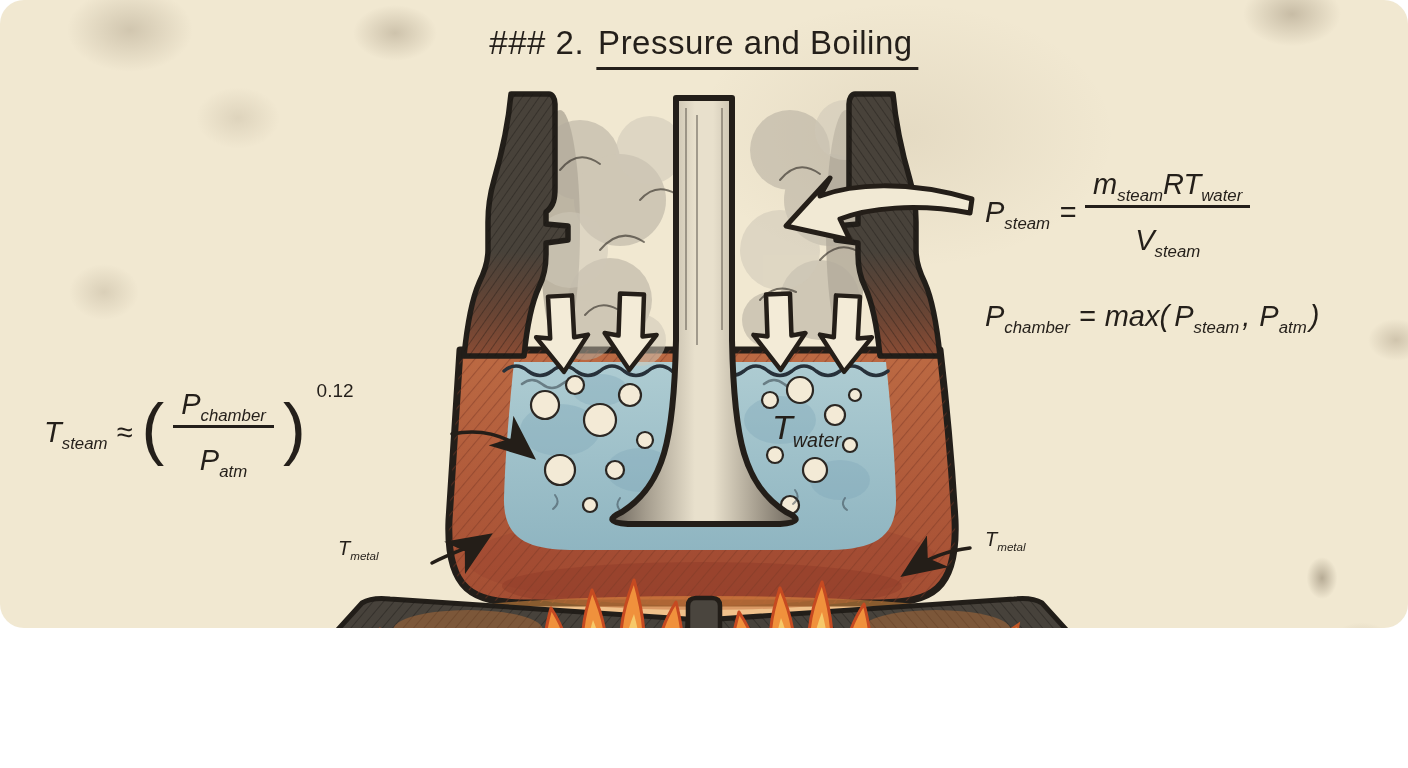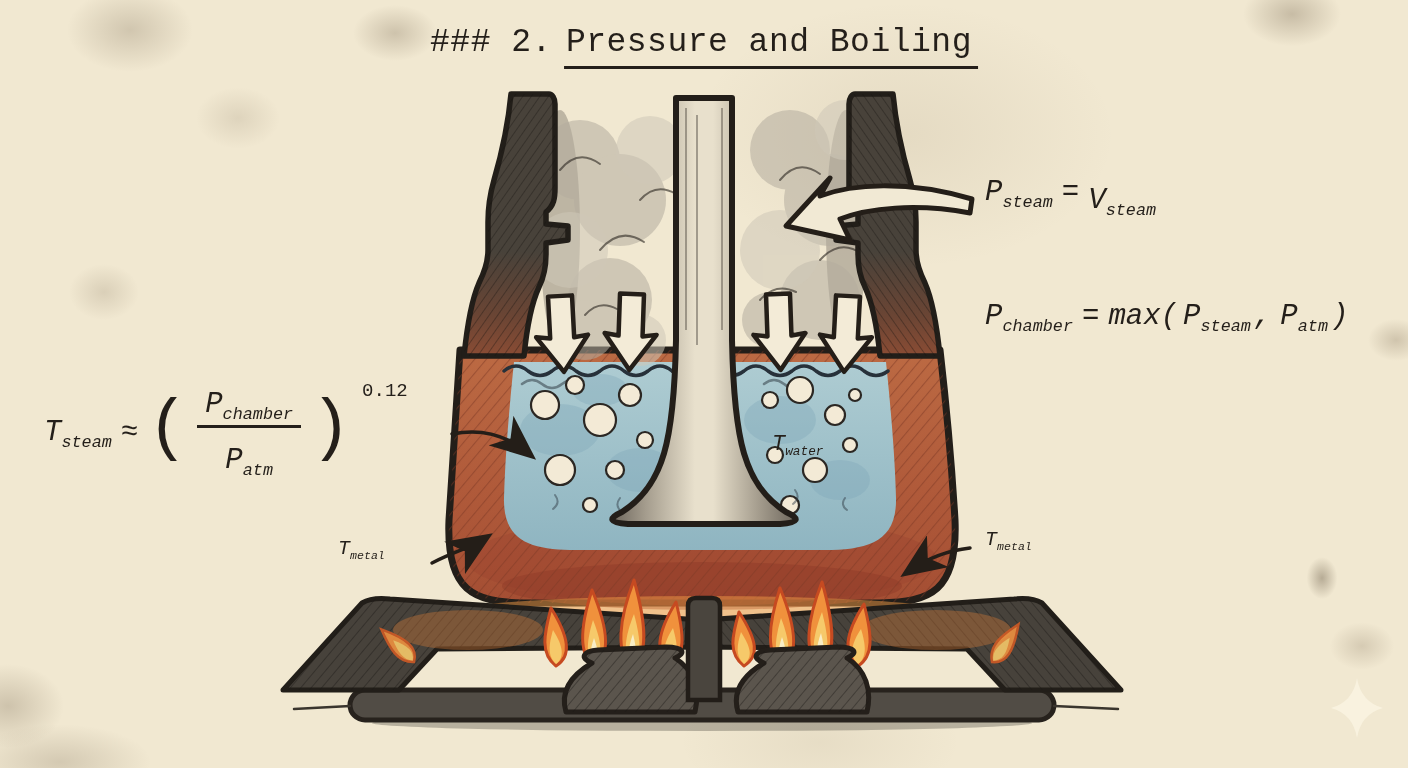--- a/index.html
+++ b/index.html
@@ -1,32 +1,33 @@
 <!DOCTYPE html>
 <html><head>
 <meta charset="utf-8">
 <style>
   html,body{margin:0;padding:0;}
   .stage{
-    position:relative;width:1408px;height:768px;overflow:hidden;
-    font-family:Liberation Mono, monospace;color:#241f1a;
+    position:relative;width:1408px;height:628px;overflow:hidden;
+    font-family:Liberation Sans, sans-serif;color:#241f1a;
     background:
       radial-gradient(90px 60px at 130px 30px, rgba(80,62,40,.20), transparent 70%),
       radial-gradient(60px 40px at 395px 33px, rgba(80,62,40,.22), transparent 70%),
       radial-gradient(70px 46px at 1292px 14px, rgba(80,62,40,.26), transparent 70%),
       radial-gradient(40px 30px at 1396px 340px, rgba(90,70,45,.22), transparent 70%),
       radial-gradient(22px 30px at 1322px 578px, rgba(70,55,35,.34), transparent 70%),
       radial-gradient(46px 34px at 1362px 646px, rgba(90,70,45,.18), transparent 70%),
       radial-gradient(80px 60px at 8px 706px, rgba(80,62,40,.22), transparent 70%),
       radial-gradient(130px 54px at 60px 762px, rgba(80,62,40,.18), transparent 70%),
       radial-gradient(50px 40px at 104px 292px, rgba(85,66,42,.15), transparent 70%),
       radial-gradient(60px 44px at 238px 118px, rgba(85,66,42,.12), transparent 70%),
       radial-gradient(300px 190px at 905px 135px, rgba(120,100,70,.10), transparent 70%),
       radial-gradient(200px 90px at 820px 742px, rgba(110,92,62,.08), transparent 70%),
       #f1e8d1;
+    border-radius: 24px;
   }
   svg.art{position:absolute;inset:0;z-index:1;}
   .txt{position:absolute;z-index:2;}
 
   .title{top:24px;left:50%;transform:translateX(-50%);font-size:33px;white-space:nowrap;letter-spacing:.5px;}
   .title .ul{display:inline-block;margin-left:12px;padding:0 6px 5px 2px;border-bottom:3.5px solid #241f1a;}
 
   .eq{display:flex;align-items:center;gap:9px;font-style:italic;font-size:29px;white-space:nowrap;}
   .eq sub{font-size:.58em;line-height:0;}
   .frac{display:inline-flex;flex-direction:column;align-items:center;}
@@ -256,20 +257,21 @@
 </svg>
 
 <div class="txt title">
   <span>### 2.</span><span class="ul">Pressure and Boiling</span>
 </div>
 
 <div class="txt eq" style="left:985px;top:168px;">
   <span class="tok"><span>P</span><sub>steam</sub></span>
   <span>=</span>
   <span class="frac">
+    <span class="num"><span>m</span><sub>steam</sub><span>RT</span><sub>water</sub></span>
     <span class="den"><span>V</span><sub>steam</sub></span>
   </span>
 </div>
 
 <div class="txt eq" style="left:985px;top:300px;">
   <span class="tok"><span>P</span><sub>chamber</sub></span>
   <span>=</span>
   <span class="fn">max(</span>
   <span class="tok" style="margin-left:-4px"><span>P</span><sub>steam</sub></span>
   <span style="margin-left:-6px">,</span>
@@ -282,21 +284,21 @@
   <span>≈</span>
   <span class="bp">(</span>
   <span class="frac">
     <span class="num"><span>P</span><sub>chamber</sub></span>
     <span class="den"><span>P</span><sub>atm</sub></span>
   </span>
   <span class="bp">)</span>
   <span class="exp">0.12</span>
 </div>
 
-<div class="txt lbl" style="left:772px;top:432px;font-size:22px;">
+<div class="txt lbl" style="left:772px;top:408px;font-size:34px;">
   <span>T</span><sub>water</sub>
 </div>
 <div class="txt lbl" style="left:338px;top:537px;">
   <span>T</span><sub>metal</sub>
 </div>
 <div class="txt lbl" style="left:985px;top:528px;">
   <span>T</span><sub>metal</sub>
 </div>
 
 </div>

